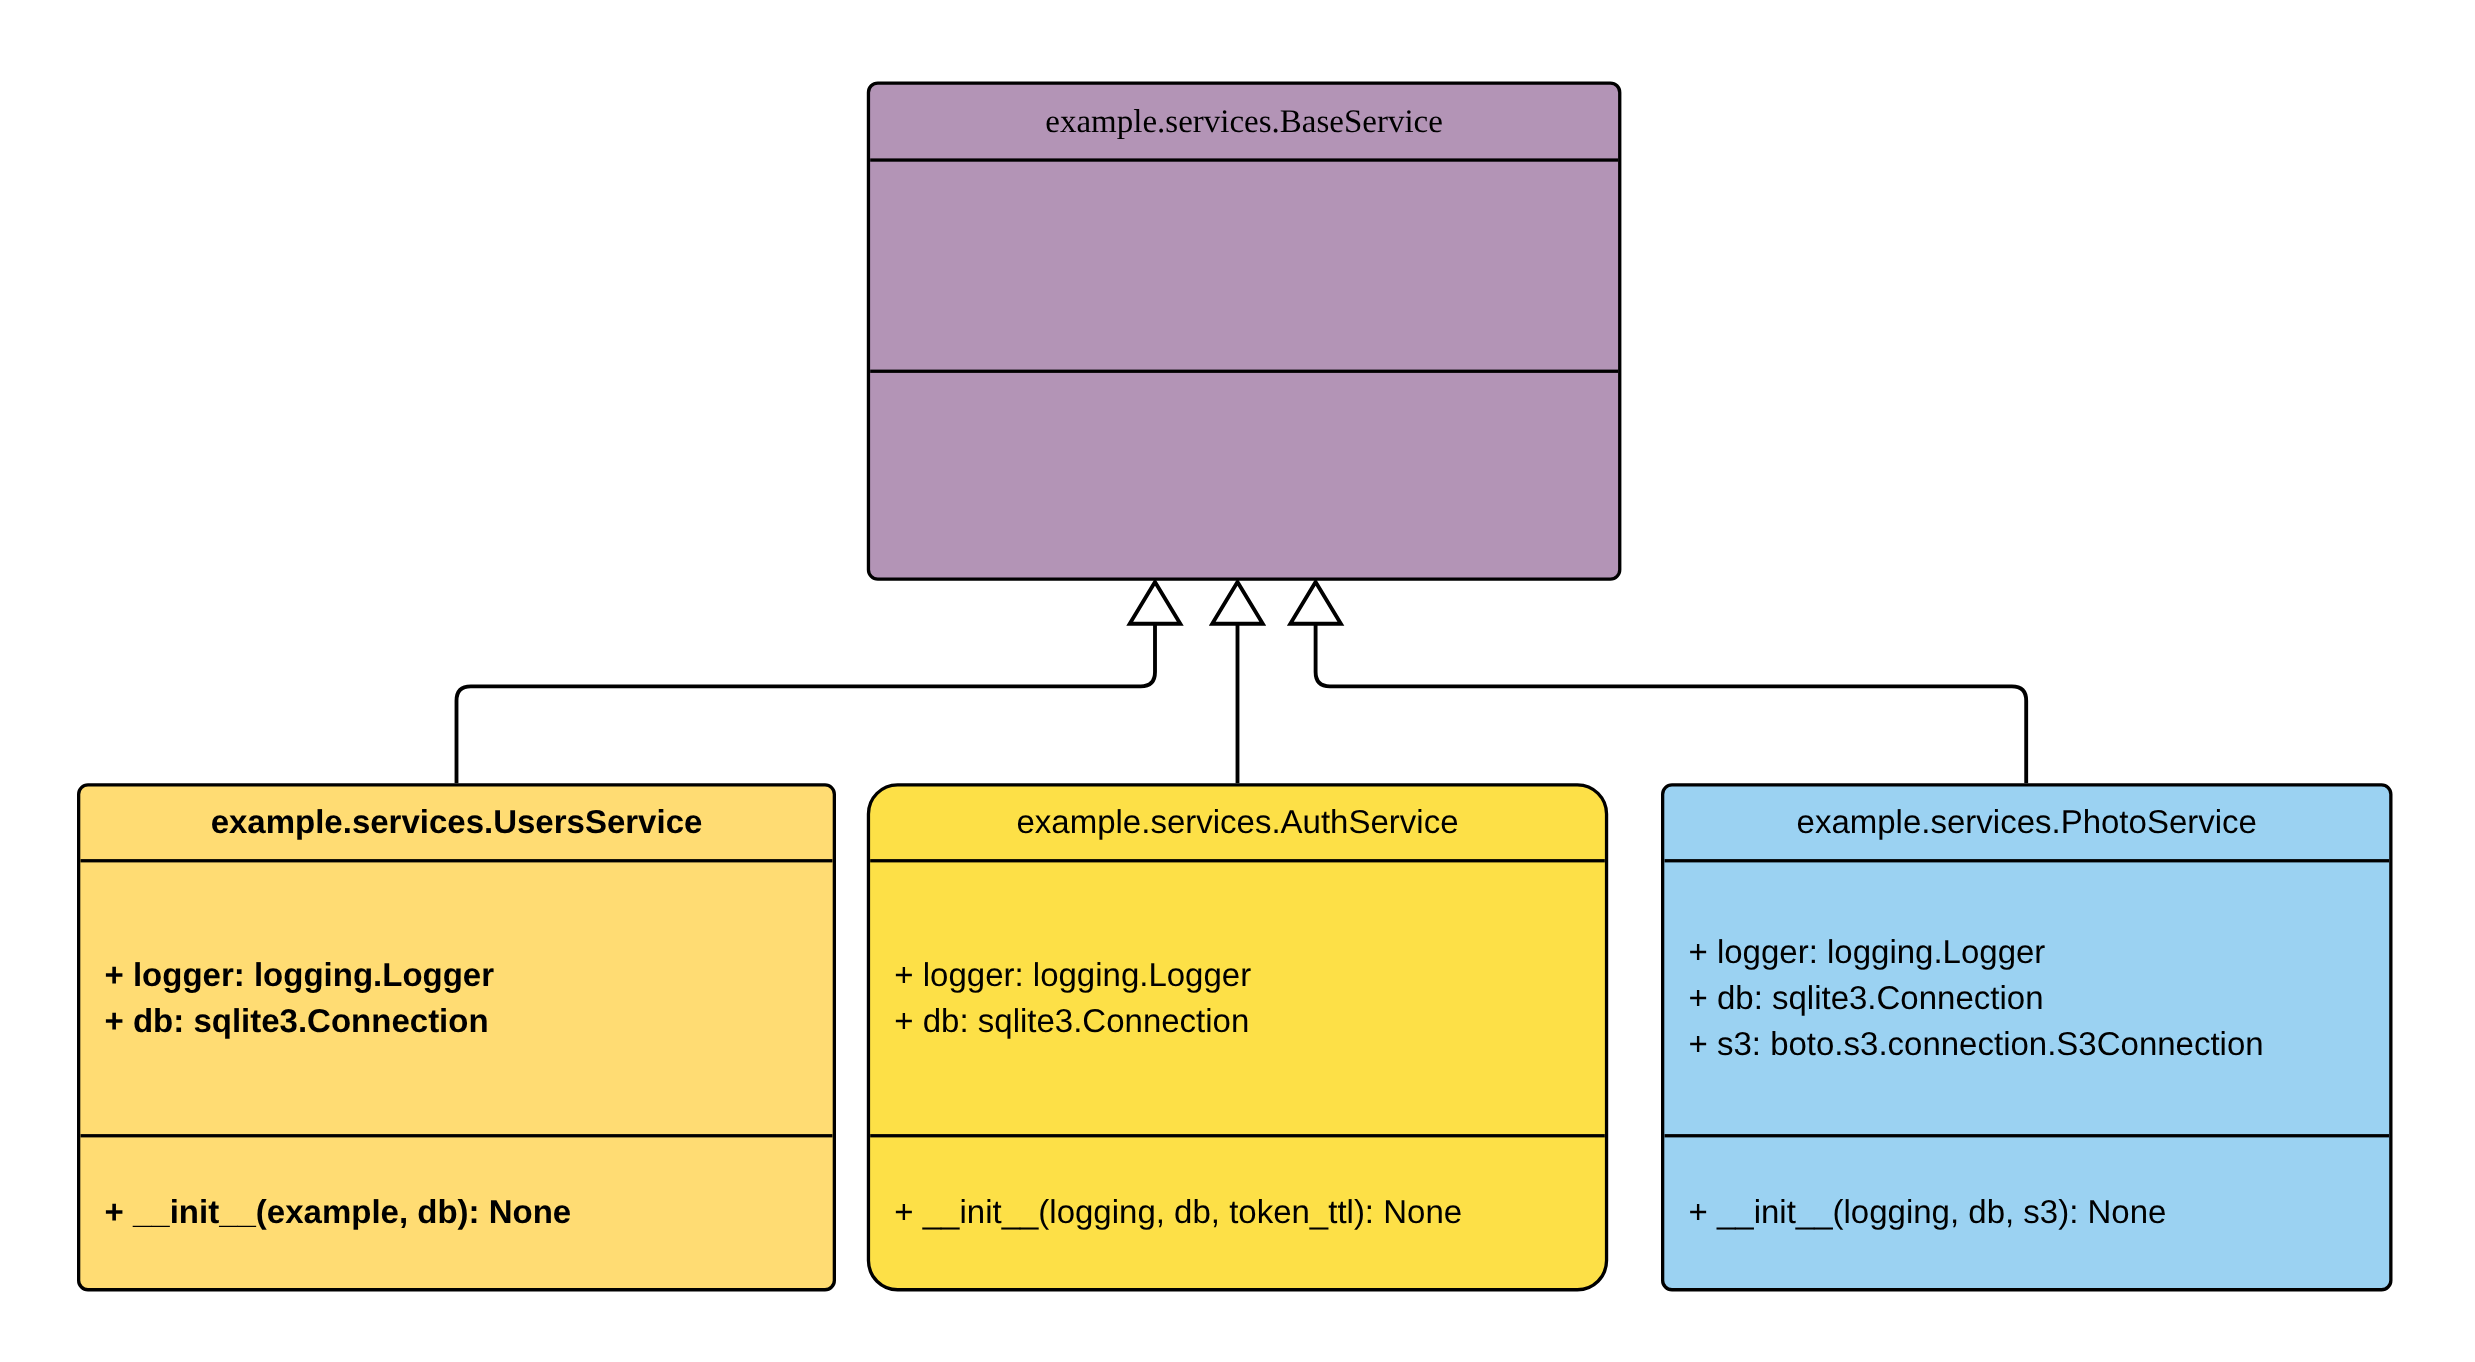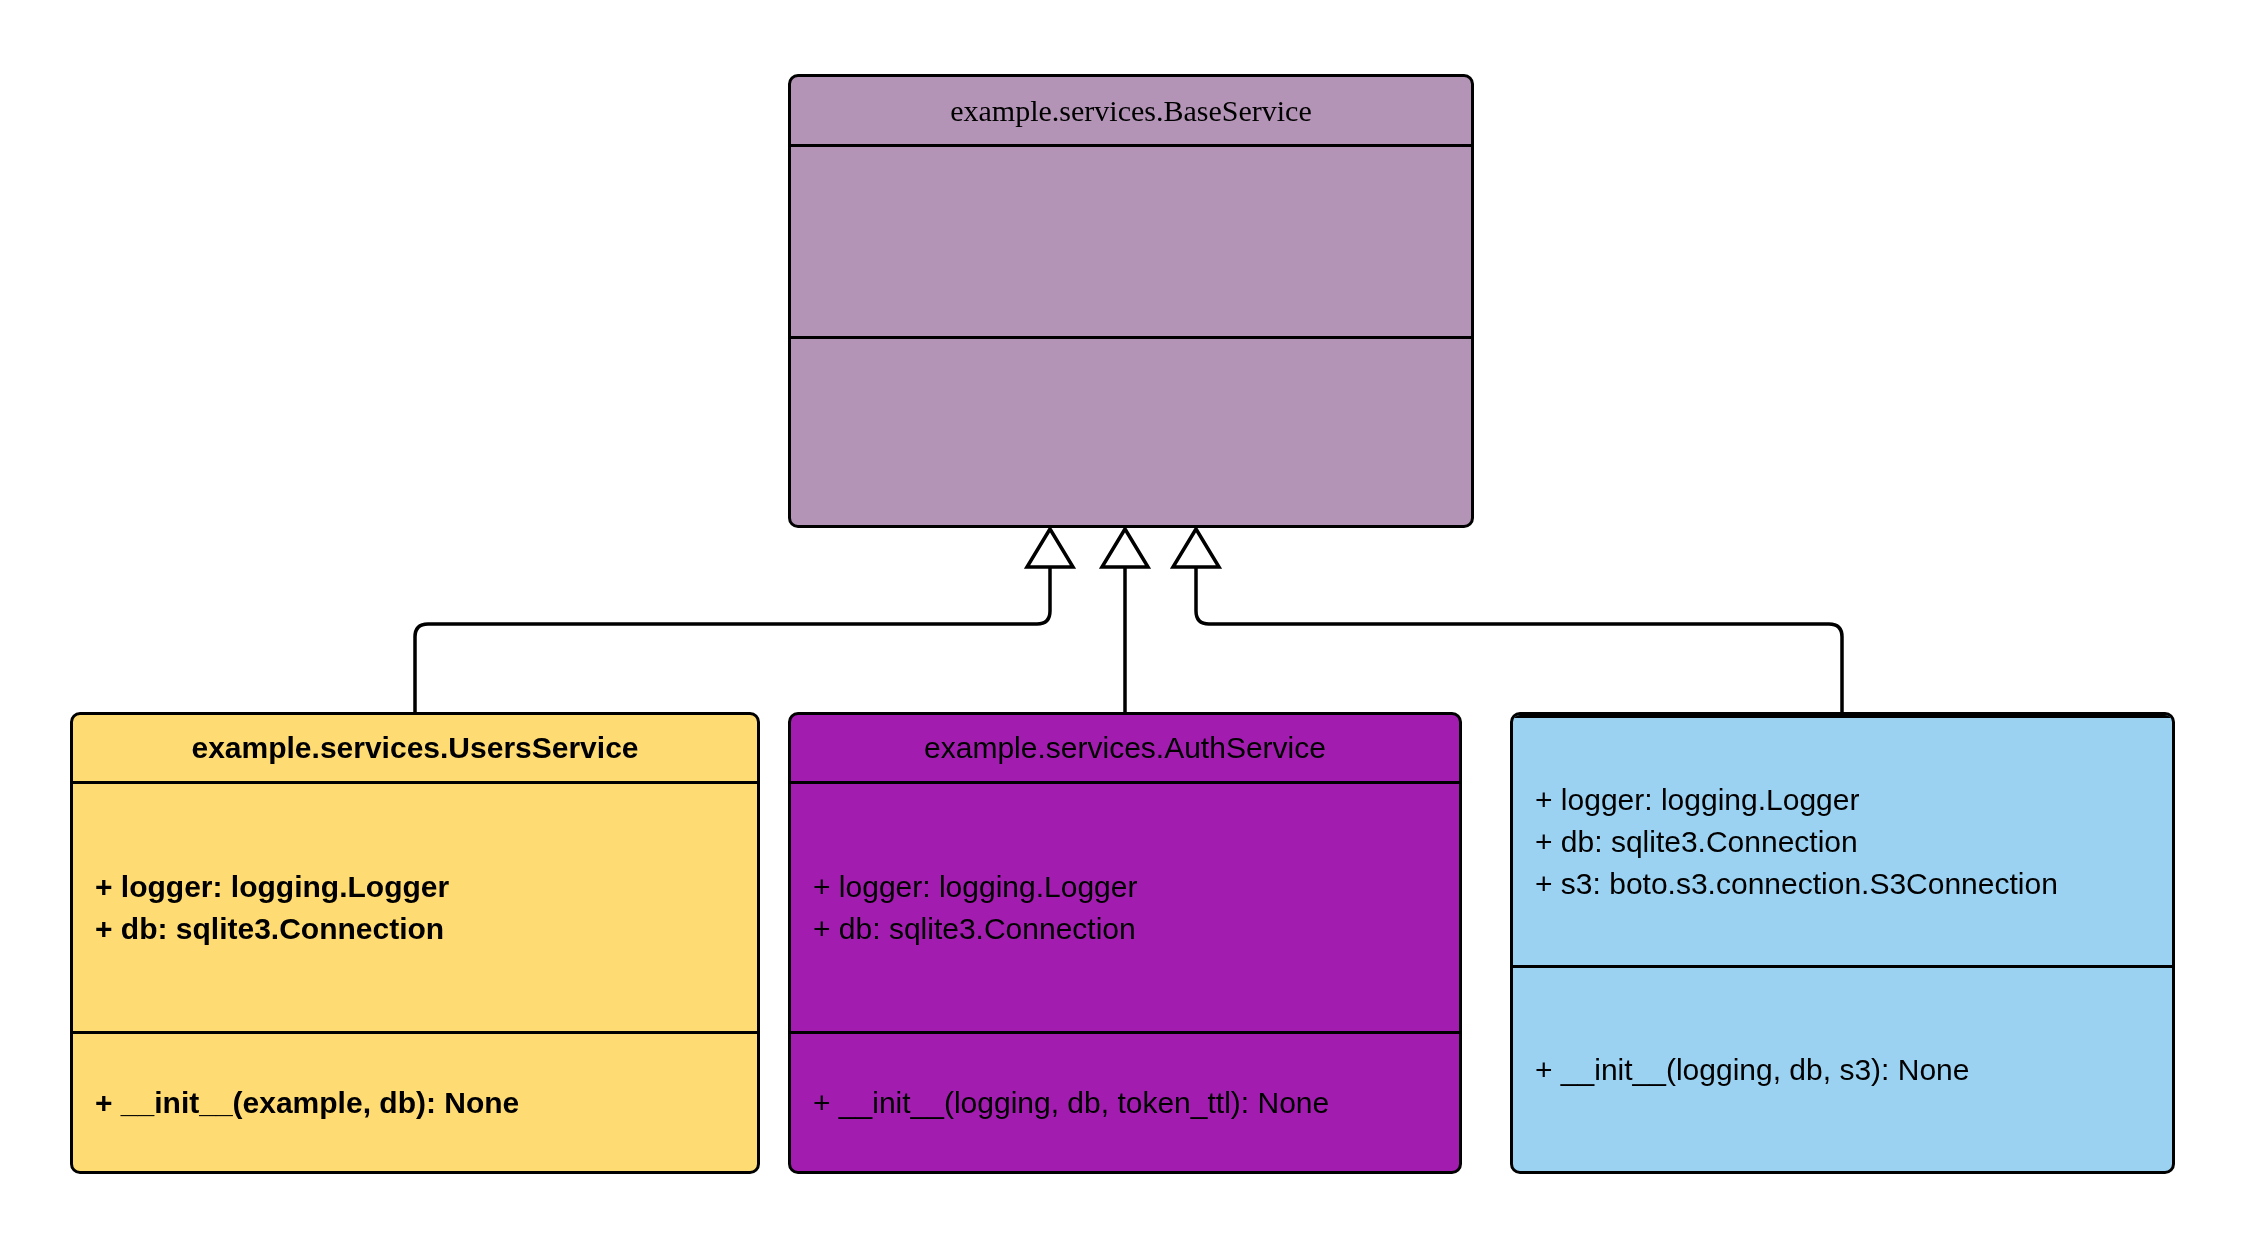--- a/index.html
+++ b/index.html
@@ -93,32 +93,33 @@
     <div class="uml-title">example.services.UsersService</div>
     <div class="uml-attrs">
       <div class="uml-line">+ logger: logging.Logger</div>
       <div class="uml-line">+ db: sqlite3.Connection</div>
     </div>
     <div class="uml-methods">
       <div class="uml-line">+ __init__(example, db): None</div>
     </div>
   </div>
 
-  <div class="uml-class" id="class-auth" style="background-color: #a21caf;">
+  <div class="uml-class" id="class-auth" style="background-color: #fde047; border-radius: 28px;">
     <div class="uml-title">example.services.AuthService</div>
     <div class="uml-attrs">
       <div class="uml-line">+ logger: logging.Logger</div>
       <div class="uml-line">+ db: sqlite3.Connection</div>
     </div>
     <div class="uml-methods">
       <div class="uml-line">+ __init__(logging, db, token_ttl): None</div>
     </div>
   </div>
 
   <div class="uml-class" id="class-photo" style="background-color: rgb(155, 210, 242);">
+    <div class="uml-title">example.services.PhotoService</div>
     <div class="uml-attrs">
       <div class="uml-line">+ logger: logging.Logger</div>
       <div class="uml-line">+ db: sqlite3.Connection</div>
       <div class="uml-line">+ s3: boto.s3.connection.S3Connection</div>
     </div>
     <div class="uml-methods">
       <div class="uml-line">+ __init__(logging, db, s3): None</div>
     </div>
   </div>
 

